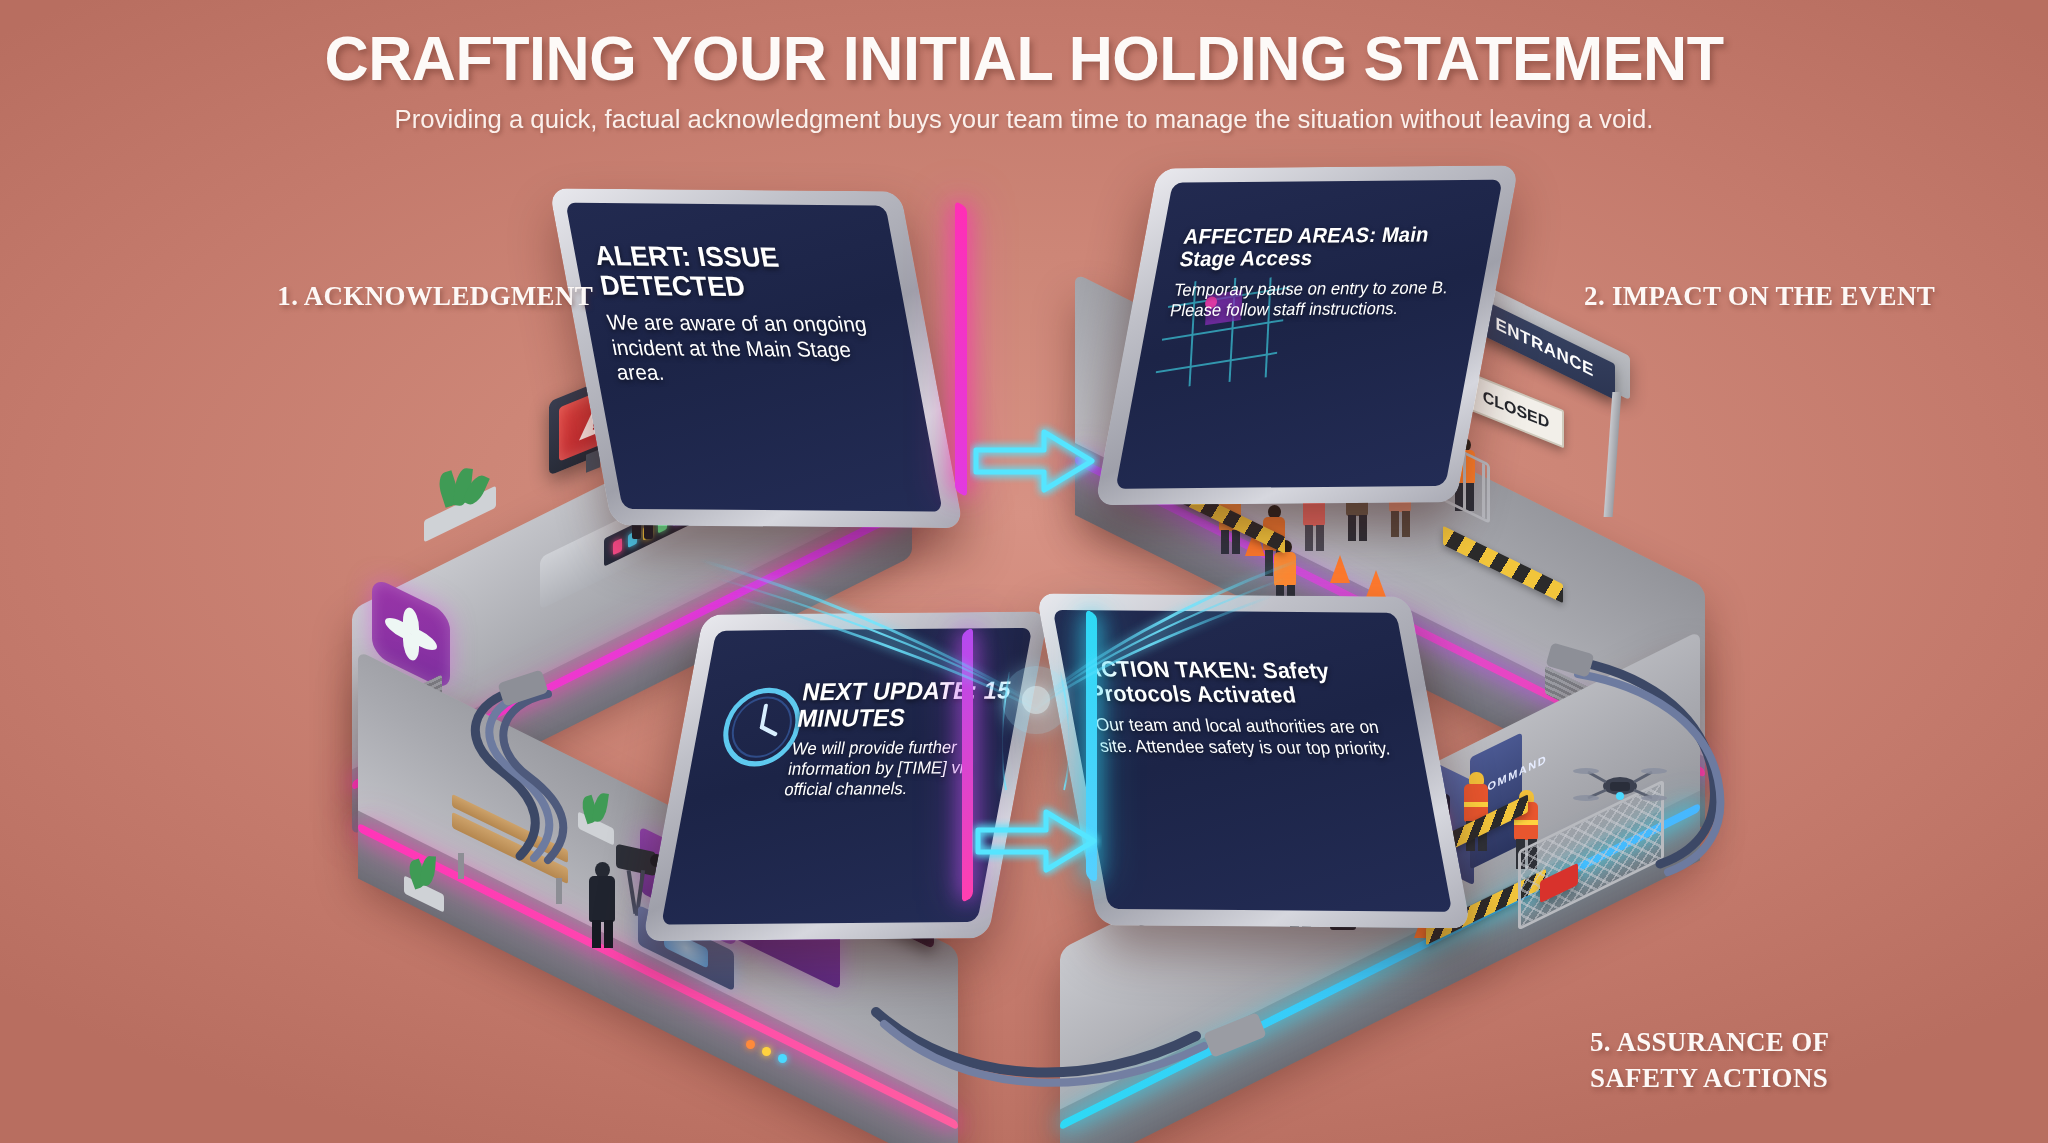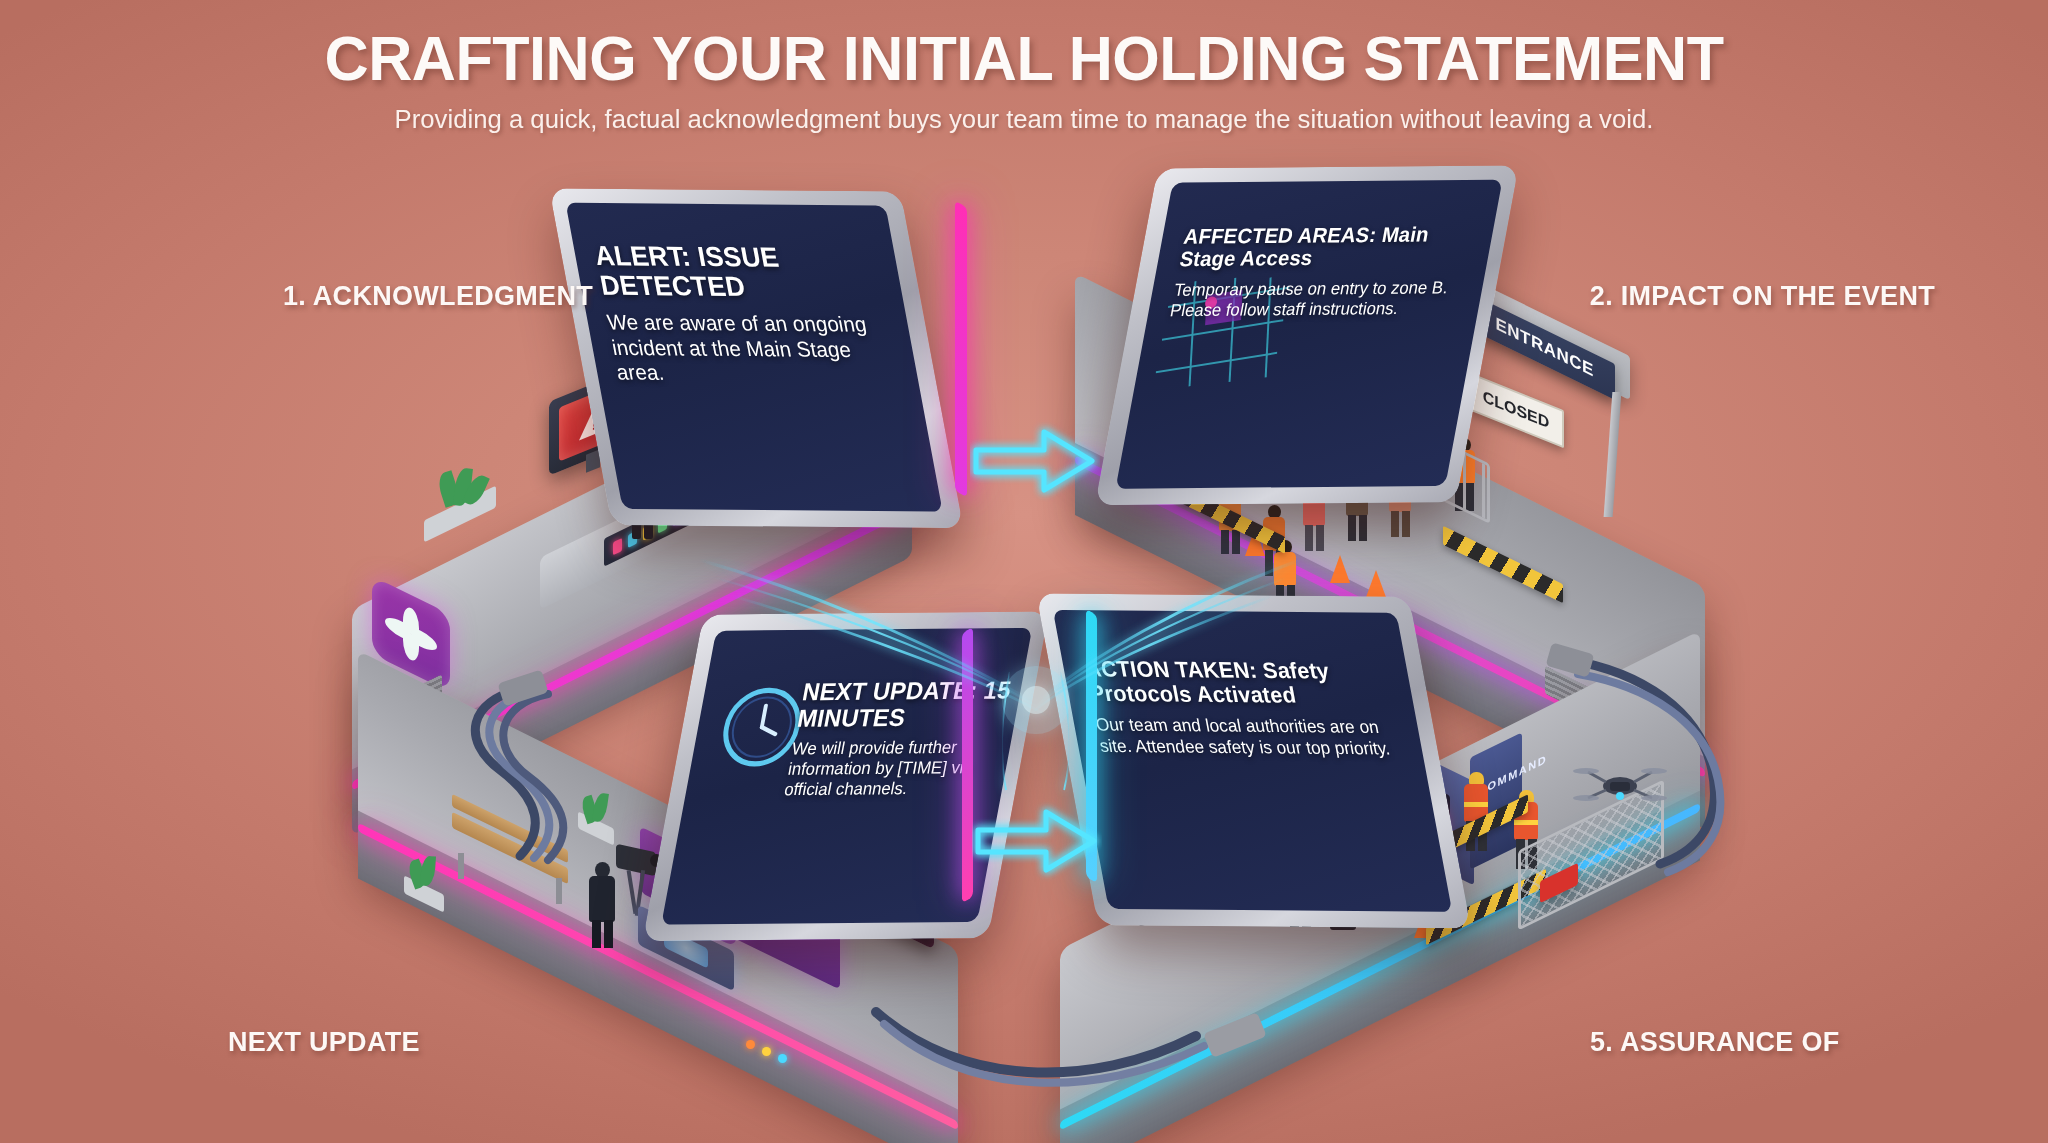--- a/index.html
+++ b/index.html
@@ -22,20 +22,21 @@
     margin-top:10px; font-size:26.5px; color:#fbf0ec; font-weight:400;
     text-shadow: 2px 2px 4px rgba(90,40,30,.35); white-space:nowrap;
     transform:scaleX(.97);
   }
 
   
   .qlabel{
     position:absolute; z-index:60; color:#fdf8f6; font-weight:bold;
     font-size:27px; line-height:1.35; letter-spacing:.3px;
     text-shadow:2px 3px 5px rgba(90,40,30,.42);
+    font-family:Liberation Serif, serif;
   }
   #lbl1{ left:213px; top:278px; width:380px; text-align:right;}
   #lbl2{ left:1465px; top:278px; width:470px; text-align:right;}
   #lbl3{ left:1590px; top:1024px; width:420px; text-align:left;}
   #lbl4{ left:228px; top:1024px; width:330px; text-align:left;}
 
   
   .scene{ position:absolute; inset:0; z-index:20;}
 
   
@@ -149,23 +150,23 @@
 </div>
 
 <div class="qlabel" id="lbl1">
   <div>1. ACKNOWLEDGMENT</div>
 </div>
 <div class="qlabel" id="lbl2">
   <div>2. IMPACT ON THE EVENT</div>
 </div>
 <div class="qlabel" id="lbl3">
   <div>5. ASSURANCE OF</div>
+  <div>SAFETY ACTIONS</div>
 </div>
 <div class="qlabel" id="lbl4">
-  <div>NEXT UPDATE</div>
 </div>
 
 <div class="scene">
 
   <div>
 
     <div style="position:absolute;left:352px;top:470px;width:560px;height:210px;
          background:linear-gradient(170deg,#c9cacf,#a7a8ae 55%,#8f9096);
          transform:skewY(-26.5deg); border-radius:10px;
          box-shadow:0 20px 36px rgba(60,20,15,.35);"></div>

